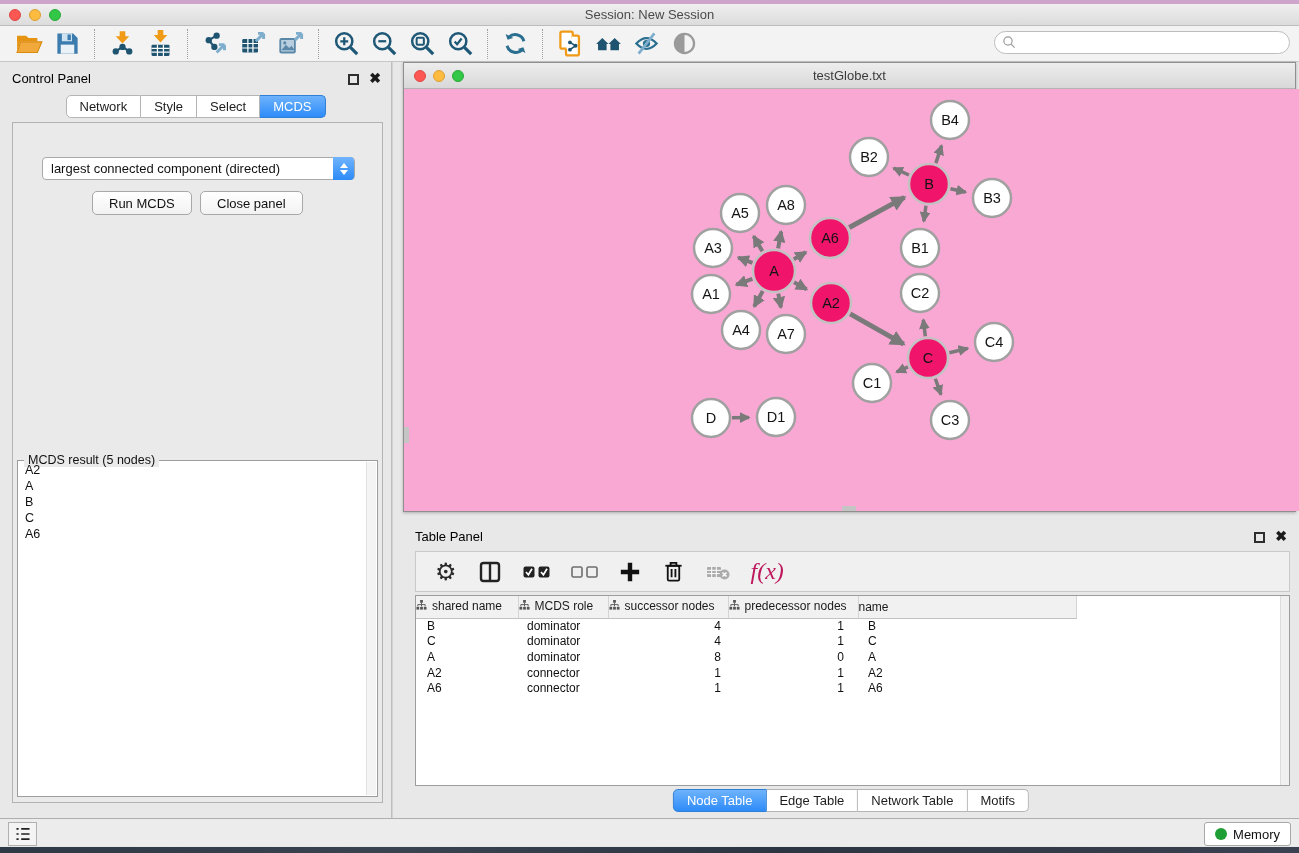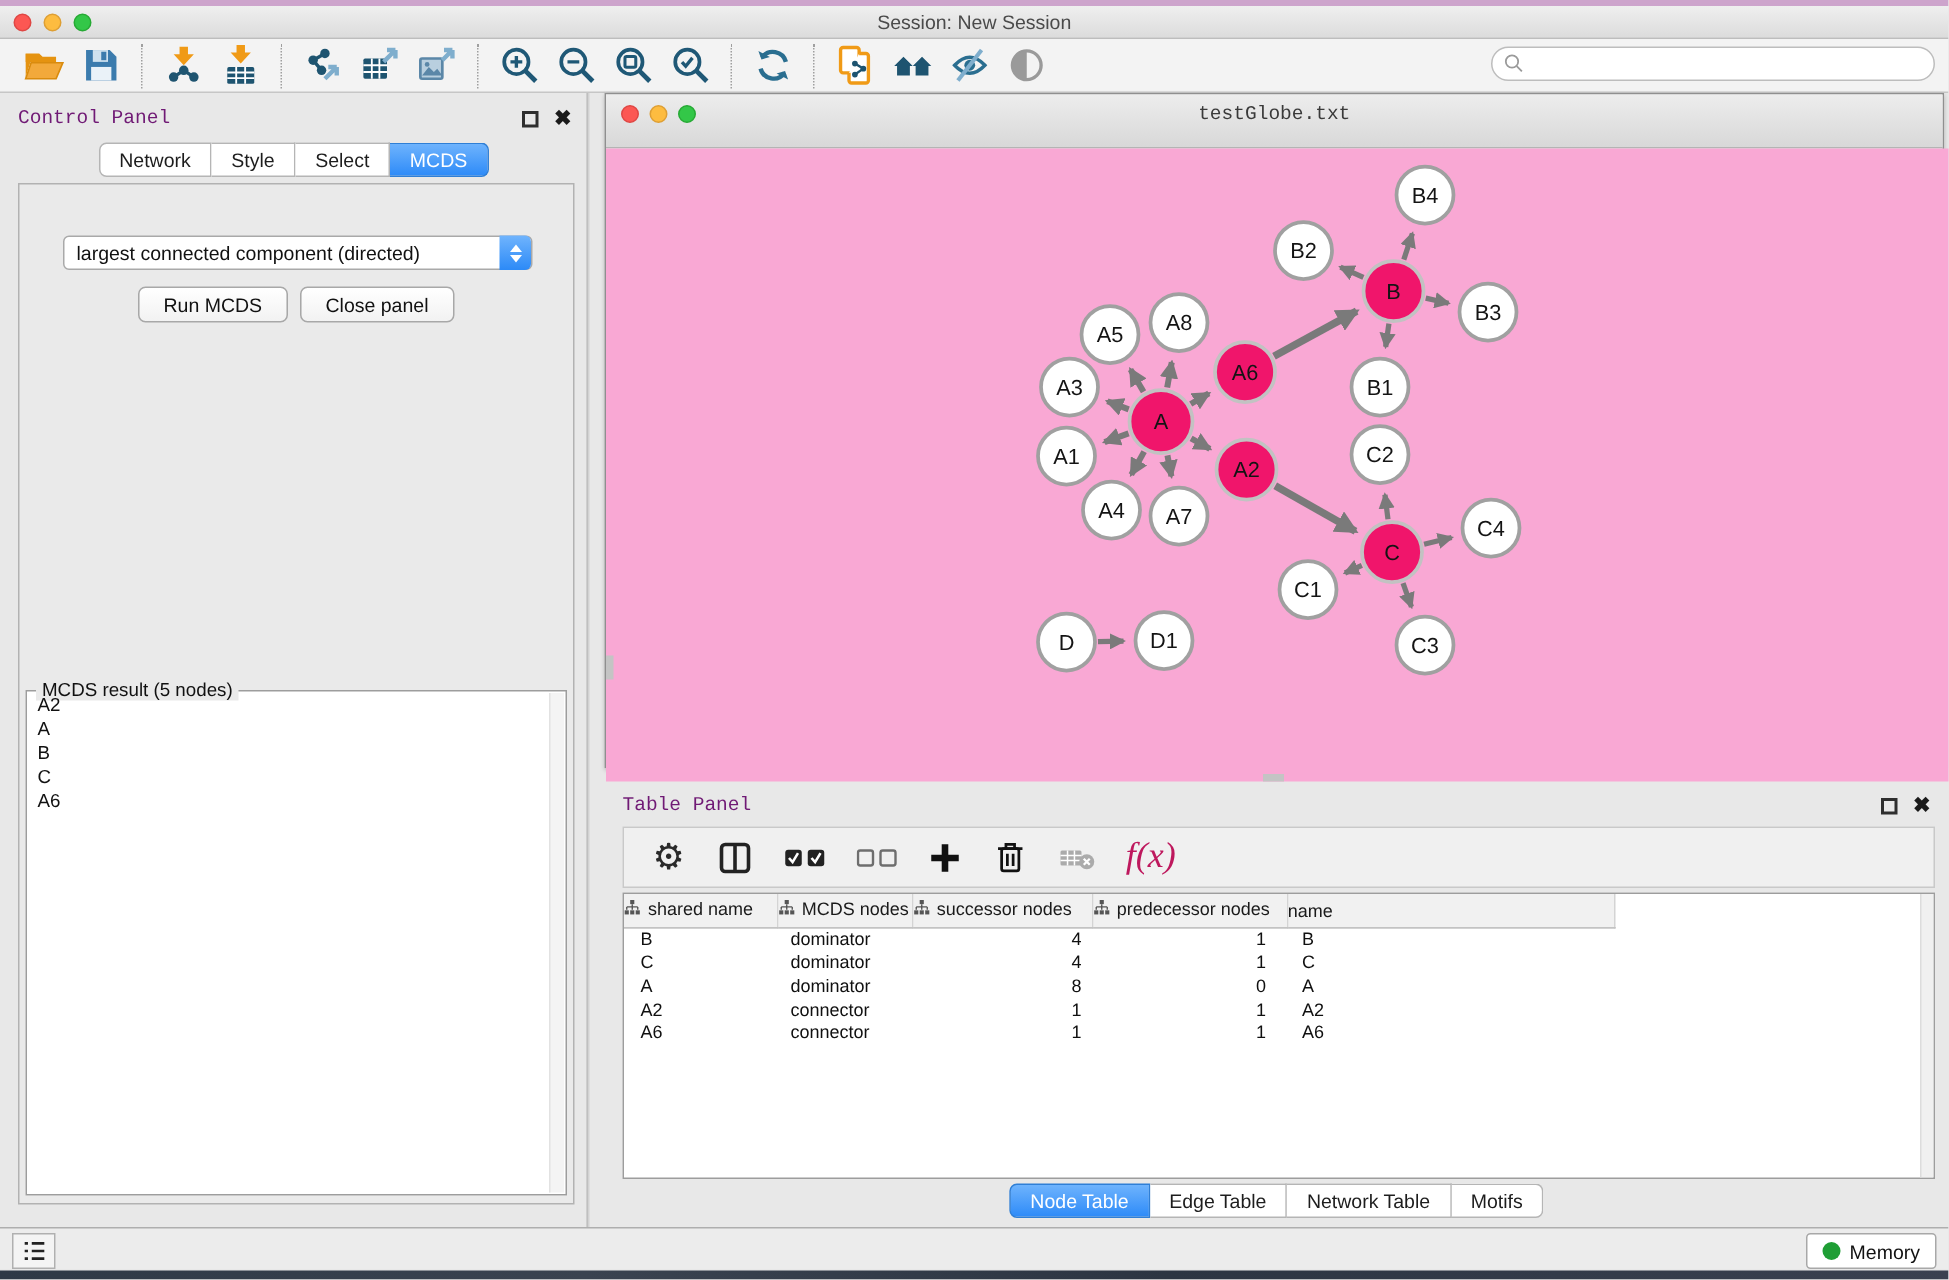--- a/index.html
+++ b/index.html
@@ -26,21 +26,21 @@
   .tbicon { width:38px; height:32px; display:flex; align-items:center; justify-content:center; }
   .tbicon svg { width:27px; height:27px; }
   .tb-sep { width:1px; height:30px; border-left:1px dotted #9f9f9f; margin:0 8px; }
   .searchbox { position:absolute; right:9px; top:5px; width:296px; height:23px; background:#fff;
     border:1px solid #bdbdbd; border-radius:12px; display:flex; align-items:center; padding-left:7px; }
   .searchbox svg { width:15px; height:15px; }
 
   
   .control-panel { position:absolute; left:0; top:62px; width:391px; height:756px; }
   .cp-divider { position:absolute; left:391px; top:62px; width:2px; height:756px; background:#d2d2d2; border-left:1px solid #bfbfbf; }
-  .panel-title { position:absolute; left:12px; top:9px; font-size:13px; color:#701a75;font-family:Liberation Mono, monospace; }
+  .panel-title { position:absolute; left:12px; top:9px; font-size:13px; color:#000000; }
   .win-btn-float { position:absolute; width:11px; height:11px; border:2px solid #2e2e2e; top:12px; background:transparent; }
   .win-btn-close { position:absolute; top:8px; font-size:14px; font-weight:bold; color:#1a1a1a; }
   .cp .win-btn-float { right:32px; } .cp .win-btn-close { right:10px; }
 
   .seg { display:flex; position:absolute; }
   .cp-tabs { top:33px; left:50%; transform:translateX(-50%);text-align:center; }
   .seg .tab { background:#fff; border:1px solid #b5b5b5; border-left:none; padding:3px 13px; font-size:13px; color:#1d1d1d; height:23px; white-space:nowrap; }
   .seg .tab:first-child { border-left:1px solid #b5b5b5; border-radius:5px 0 0 5px; }
   .seg .tab:last-child { border-radius:0 5px 5px 0; }
   .seg .tab.active { background:linear-gradient(#6eb3fd,#2e8bf8); border-color:#2f7fd6; color:#fff; }
@@ -58,21 +58,21 @@
   .btn-run { left:79px; } .btn-close { left:187px; }
 
   .mcds-fieldset { position:absolute; left:4px; right:4px; top:337px; bottom:5px; border:1px solid #9d9d9d; background:#fff; }
   .mcds-legend { position:absolute; top:-8px; left:6px; background:#eaeaea; padding:0 4px; font-size:12.5px; color:#111;text-align:center; }
   .mcds-list { position:absolute; inset:1px 11px 1px 1px; overflow:hidden; }
   .mcds-list div { font-size:12.5px; color:#111; padding:1px 6px; height:16px; }
   .mcds-scroll { position:absolute; top:1px; bottom:1px; right:1px; width:10px; background:#f4f4f4; border-left:1px solid #e2e2e2; }
 
   
   .netwin { position:absolute; left:403px; top:62px; width:893px; height:450px; border:1px solid #8f8f8f; background:#fff; box-shadow:0 1px 3px rgba(0,0,0,.25); }
-  .nw-titlebar { position:relative; height:36px; background:linear-gradient(#ededed,#d8d8d8); border-bottom:1px solid #b4b4b4;font-family:Liberation Mono, monospace; }
+  .nw-titlebar { position:relative; height:26px; background:linear-gradient(#ededed,#d8d8d8); border-bottom:1px solid #b4b4b4; }
   .nw-titlebar .title { position:absolute; left:0; right:0; top:5px; text-align:center; font-size:13px; color:#3a3a3a; }
   .nw-lights { position:absolute; left:10px; top:7px; display:flex; gap:7px; }
   .nw-canvas { position:relative; width:975px; height:422px; background:#f9a8d4; }
   .nw-vthumb { position:absolute; left:0; top:338px; width:5px; height:16px; background:#c4c4c4; }
   .nw-hthumb { position:absolute; left:438px; bottom:0; width:14px; height:5px; background:#c4c4c4; }
   .nw-grip { position:absolute; right:0; bottom:0; width:14px; height:14px;
     background:repeating-linear-gradient(135deg, transparent 0 2px, #9a9a9a 2px 3px, transparent 3px 5px); }
 
   
   .table-panel { position:absolute; left:403px; top:520px; width:896px; height:298px; }
@@ -450,21 +450,21 @@
                   <rect x="0.5" y="7.5" width="3" height="3" fill="#555"></rect>
                   <rect x="4.5" y="7.5" width="3" height="3" fill="#555"></rect>
                   <rect x="8.5" y="7.5" width="3" height="3" fill="#555"></rect>
                 </svg></span><span>shared name</span></th>
           <th><span class="hicon"><svg width="11" height="11" viewBox="0 0 12 12">
                   <rect x="4.5" y="0" width="3" height="3" fill="#555"></rect>
                   <path d="M6 3v2M2 5h8M2 5v2M6 5v2M10 5v2" stroke="#555" stroke-width="1" fill="none"></path>
                   <rect x="0.5" y="7.5" width="3" height="3" fill="#555"></rect>
                   <rect x="4.5" y="7.5" width="3" height="3" fill="#555"></rect>
                   <rect x="8.5" y="7.5" width="3" height="3" fill="#555"></rect>
-                </svg></span><span>MCDS nodes</span></th>
+                </svg></span><span>MCDS role</span></th>
           <th><span class="hicon"><svg width="11" height="11" viewBox="0 0 12 12">
                   <rect x="4.5" y="0" width="3" height="3" fill="#555"></rect>
                   <path d="M6 3v2M2 5h8M2 5v2M6 5v2M10 5v2" stroke="#555" stroke-width="1" fill="none"></path>
                   <rect x="0.5" y="7.5" width="3" height="3" fill="#555"></rect>
                   <rect x="4.5" y="7.5" width="3" height="3" fill="#555"></rect>
                   <rect x="8.5" y="7.5" width="3" height="3" fill="#555"></rect>
                 </svg></span><span>successor nodes</span></th>
           <th><span class="hicon"><svg width="11" height="11" viewBox="0 0 12 12">
                   <rect x="4.5" y="0" width="3" height="3" fill="#555"></rect>
                   <path d="M6 3v2M2 5h8M2 5v2M6 5v2M10 5v2" stroke="#555" stroke-width="1" fill="none"></path>

